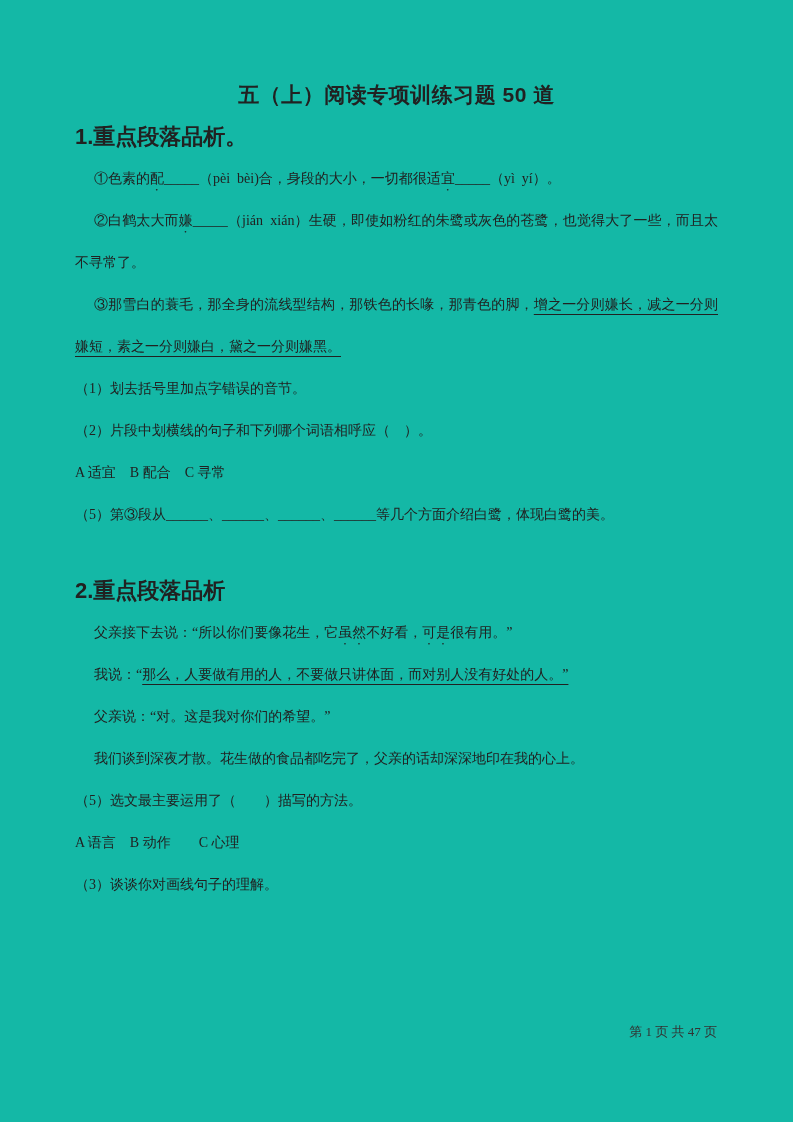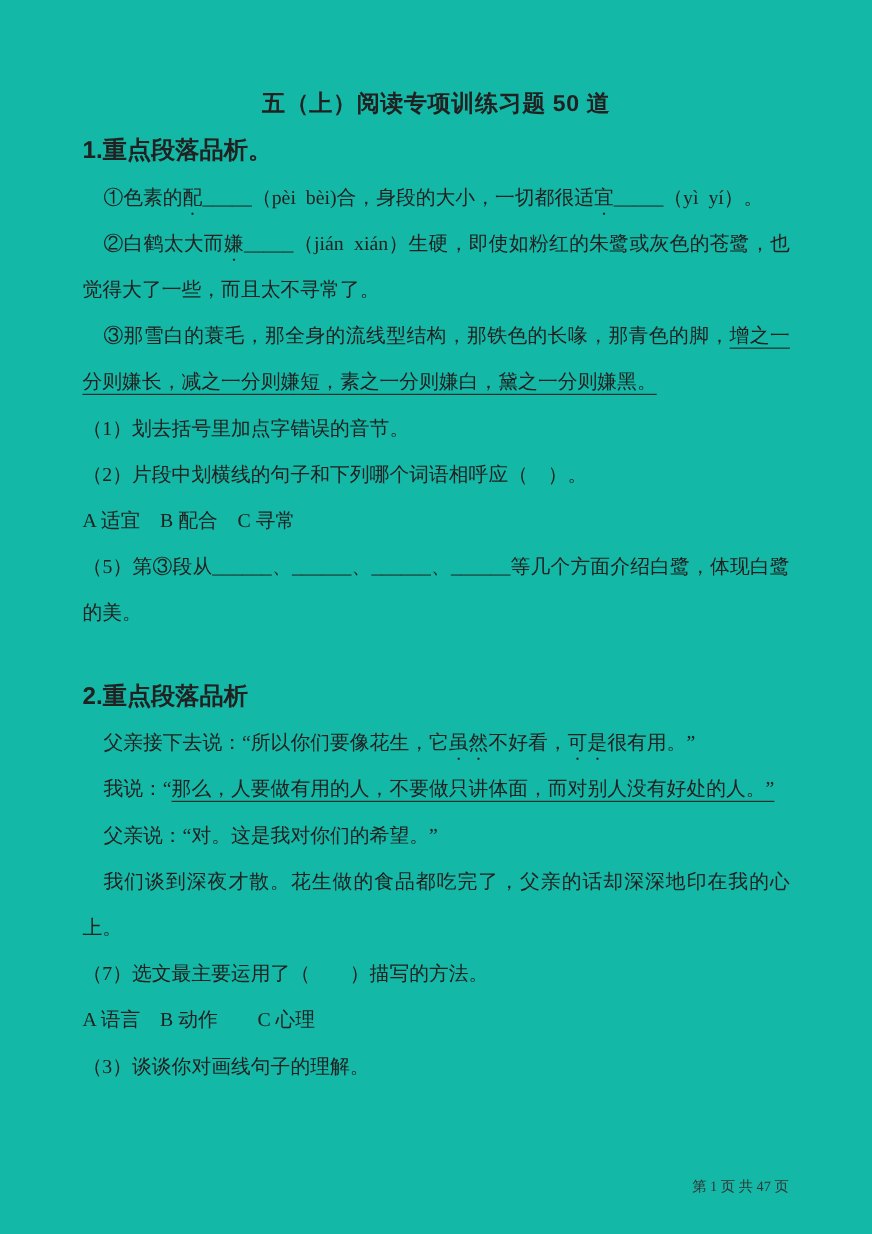--- a/index.html
+++ b/index.html
@@ -13,35 +13,35 @@
     font-size:21px; font-weight:700; text-align:center;
     line-height:42px; margin:0; letter-spacing:0.5px;
   }
   .sec-heading {
     font-family:"Liberation Sans","DejaVu Sans",sans-serif;
     font-size:22px; font-weight:700; line-height:42px; margin:0;
   }
   .sec2-gap { margin-top:34px; }
   .para {
     font-family:"Liberation Serif","DejaVu Serif",serif;
-    font-size:18px; line-height:42px; margin:0;
+    font-size:14px; line-height:42px; margin:0;
     text-align:justify; white-space:pre-wrap;
   }
   .indent { text-indent:19px; }
   .dot-em {
     -webkit-text-emphasis:dot; -webkit-text-emphasis-position:under left;
     text-emphasis:dot; text-emphasis-position:under left;
   }
   .uline {
     text-decoration:underline;
     text-underline-offset:5px;
     text-decoration-thickness:1.2px;
   }
   .page-footer {
-    position:absolute; top:1070px; right:76px;
+    position:absolute; top:1023px; right:76px;
     font-family:"Liberation Serif","DejaVu Serif",serif;
     font-size:13px; color:#333333;
   }
 </style>
 </head>
 <body>
 
 <div class="page">
 
   <h1 class="doc-title">五（上）阅读专项训练习题 50 道</h1>
@@ -68,21 +68,21 @@
     <h2 class="sec-heading sec2-gap">2.重点段落品析</h2>
 
     <p class="para indent"><span>父亲接下去说：“所以你们要像花生，它</span><span class="dot-em">虽然</span><span>不好看，</span><span class="dot-em">可是</span><span>很有用。”</span></p>
 
     <p class="para indent"><span>我说：“</span><span class="uline">那么，人要做有用的人，不要做只讲体面，而对别人没有好处的人。”</span></p>
 
     <p class="para indent">父亲说：“对。这是我对你们的希望。”</p>
 
     <p class="para indent">我们谈到深夜才散。花生做的食品都吃完了，父亲的话却深深地印在我的心上。</p>
 
-    <p class="para">（7）选文最主要运用了（　　）描写的方法。</p>
+    <p class="para">（5）选文最主要运用了（　　）描写的方法。</p>
 
     <p class="para">A 语言　B 动作　　C 心理</p>
 
 
     <p class="para">（3）谈谈你对画线句子的理解。</p>
   </section>
 
   <div class="page-footer">第 1 页 共 47 页</div>
 </div>
 

